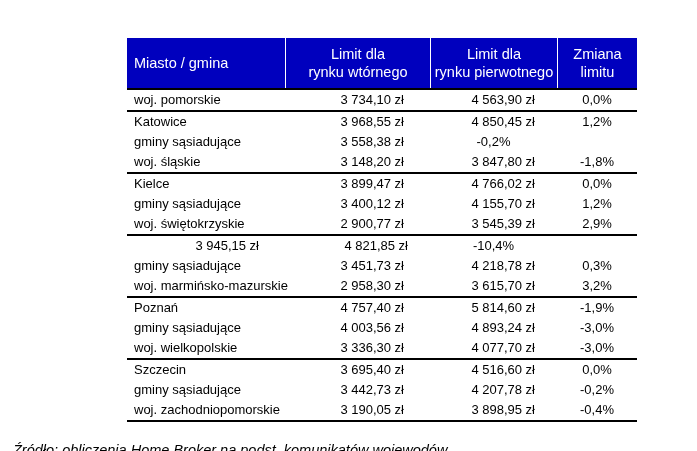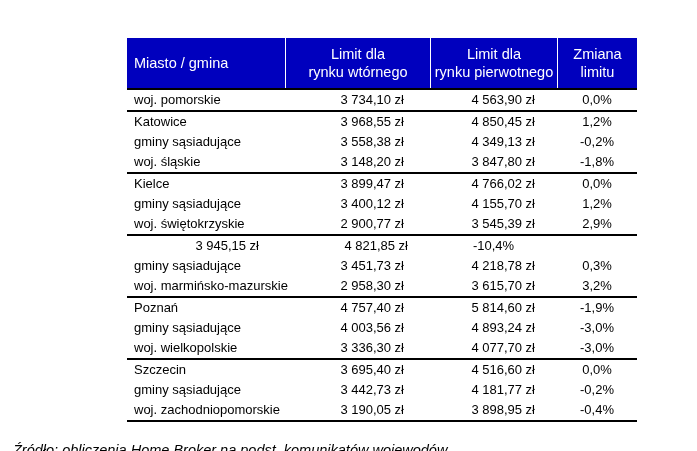--- a/index.html
+++ b/index.html
@@ -95,21 +95,20 @@
         <div class="group">
           <div class="row">
             <div class="td c0">Katowice</div>
             <div class="td c1">3 968,55 zł</div>
             <div class="td c2">4 850,45 zł</div>
             <div class="td c3">1,2%</div>
           </div>
           <div class="row">
             <div class="td c0">gminy sąsiadujące</div>
             <div class="td c1">3 558,38 zł</div>
-            <div class="td c2">4 349,13 zł</div>
             <div class="td c3">-0,2%</div>
           </div>
           <div class="row">
             <div class="td c0">woj. śląskie</div>
             <div class="td c1">3 148,20 zł</div>
             <div class="td c2">3 847,80 zł</div>
             <div class="td c3">-1,8%</div>
           </div>
         </div>
         <div class="group">
@@ -174,21 +173,21 @@
         <div class="group">
           <div class="row">
             <div class="td c0">Szczecin</div>
             <div class="td c1">3 695,40 zł</div>
             <div class="td c2">4 516,60 zł</div>
             <div class="td c3">0,0%</div>
           </div>
           <div class="row">
             <div class="td c0">gminy sąsiadujące</div>
             <div class="td c1">3 442,73 zł</div>
-            <div class="td c2">4 181,77 zł</div>
+            <div class="td c2">4 207,78 zł</div>
             <div class="td c3">-0,2%</div>
           </div>
           <div class="row">
             <div class="td c0">woj. zachodniopomorskie</div>
             <div class="td c1">3 190,05 zł</div>
             <div class="td c2">3 898,95 zł</div>
             <div class="td c3">-0,4%</div>
           </div>
         </div>
       </div>

